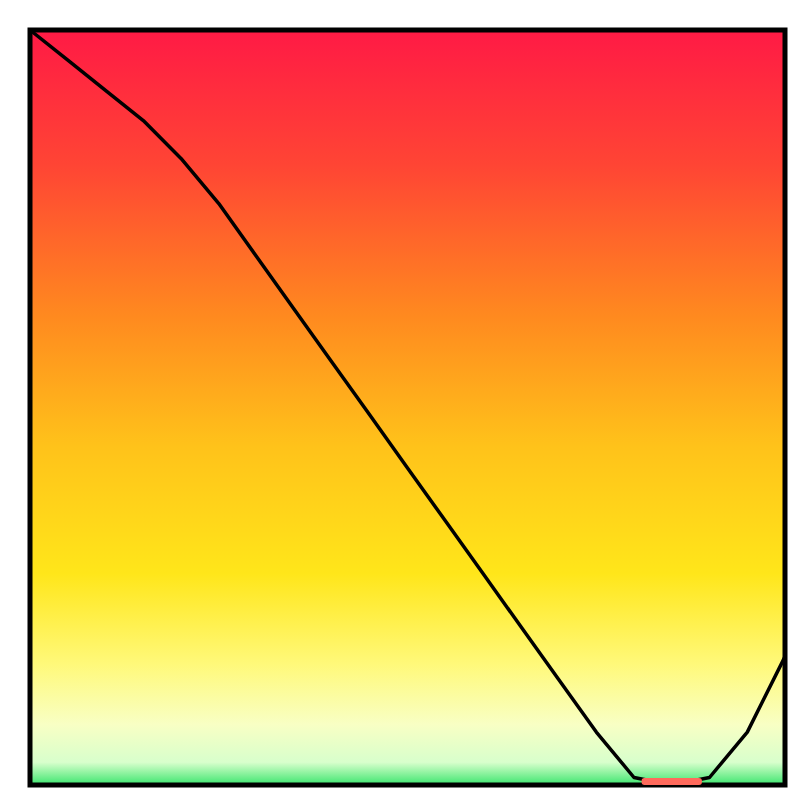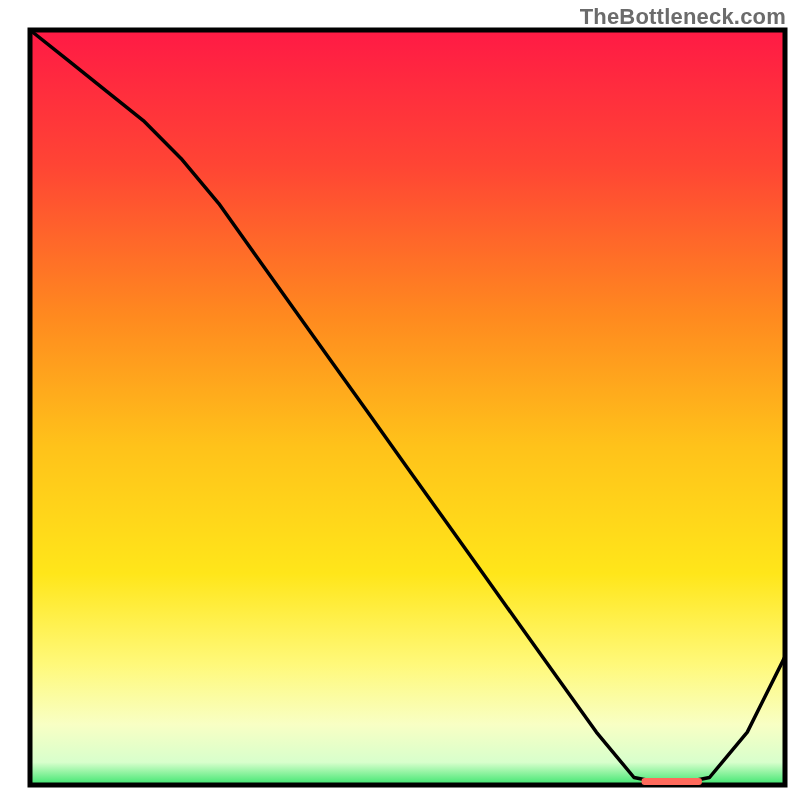--- a/index.html
+++ b/index.html
@@ -29,21 +29,20 @@
   svg.plot {
     position: absolute;
     left: 0;
     top: 0;
   }
 </style>
 </head>
 <body>
 
 <div class="stage">
-  <div class="watermark">TheBottleneck.com</div>
 
   <svg class="plot" width="800" height="800" viewBox="0 0 800 800">
     <defs>
       <linearGradient id="bg-grad" x1="0" y1="0" x2="0" y2="1">
           <stop offset="0%" stop-color="#ff1a45"></stop>
           <stop offset="18%" stop-color="#ff4534"></stop>
           <stop offset="38%" stop-color="#ff8a1f"></stop>
           <stop offset="55.00000000000001%" stop-color="#ffc21a"></stop>
           <stop offset="72%" stop-color="#ffe61a"></stop>
           <stop offset="84%" stop-color="#fff97a"></stop>

